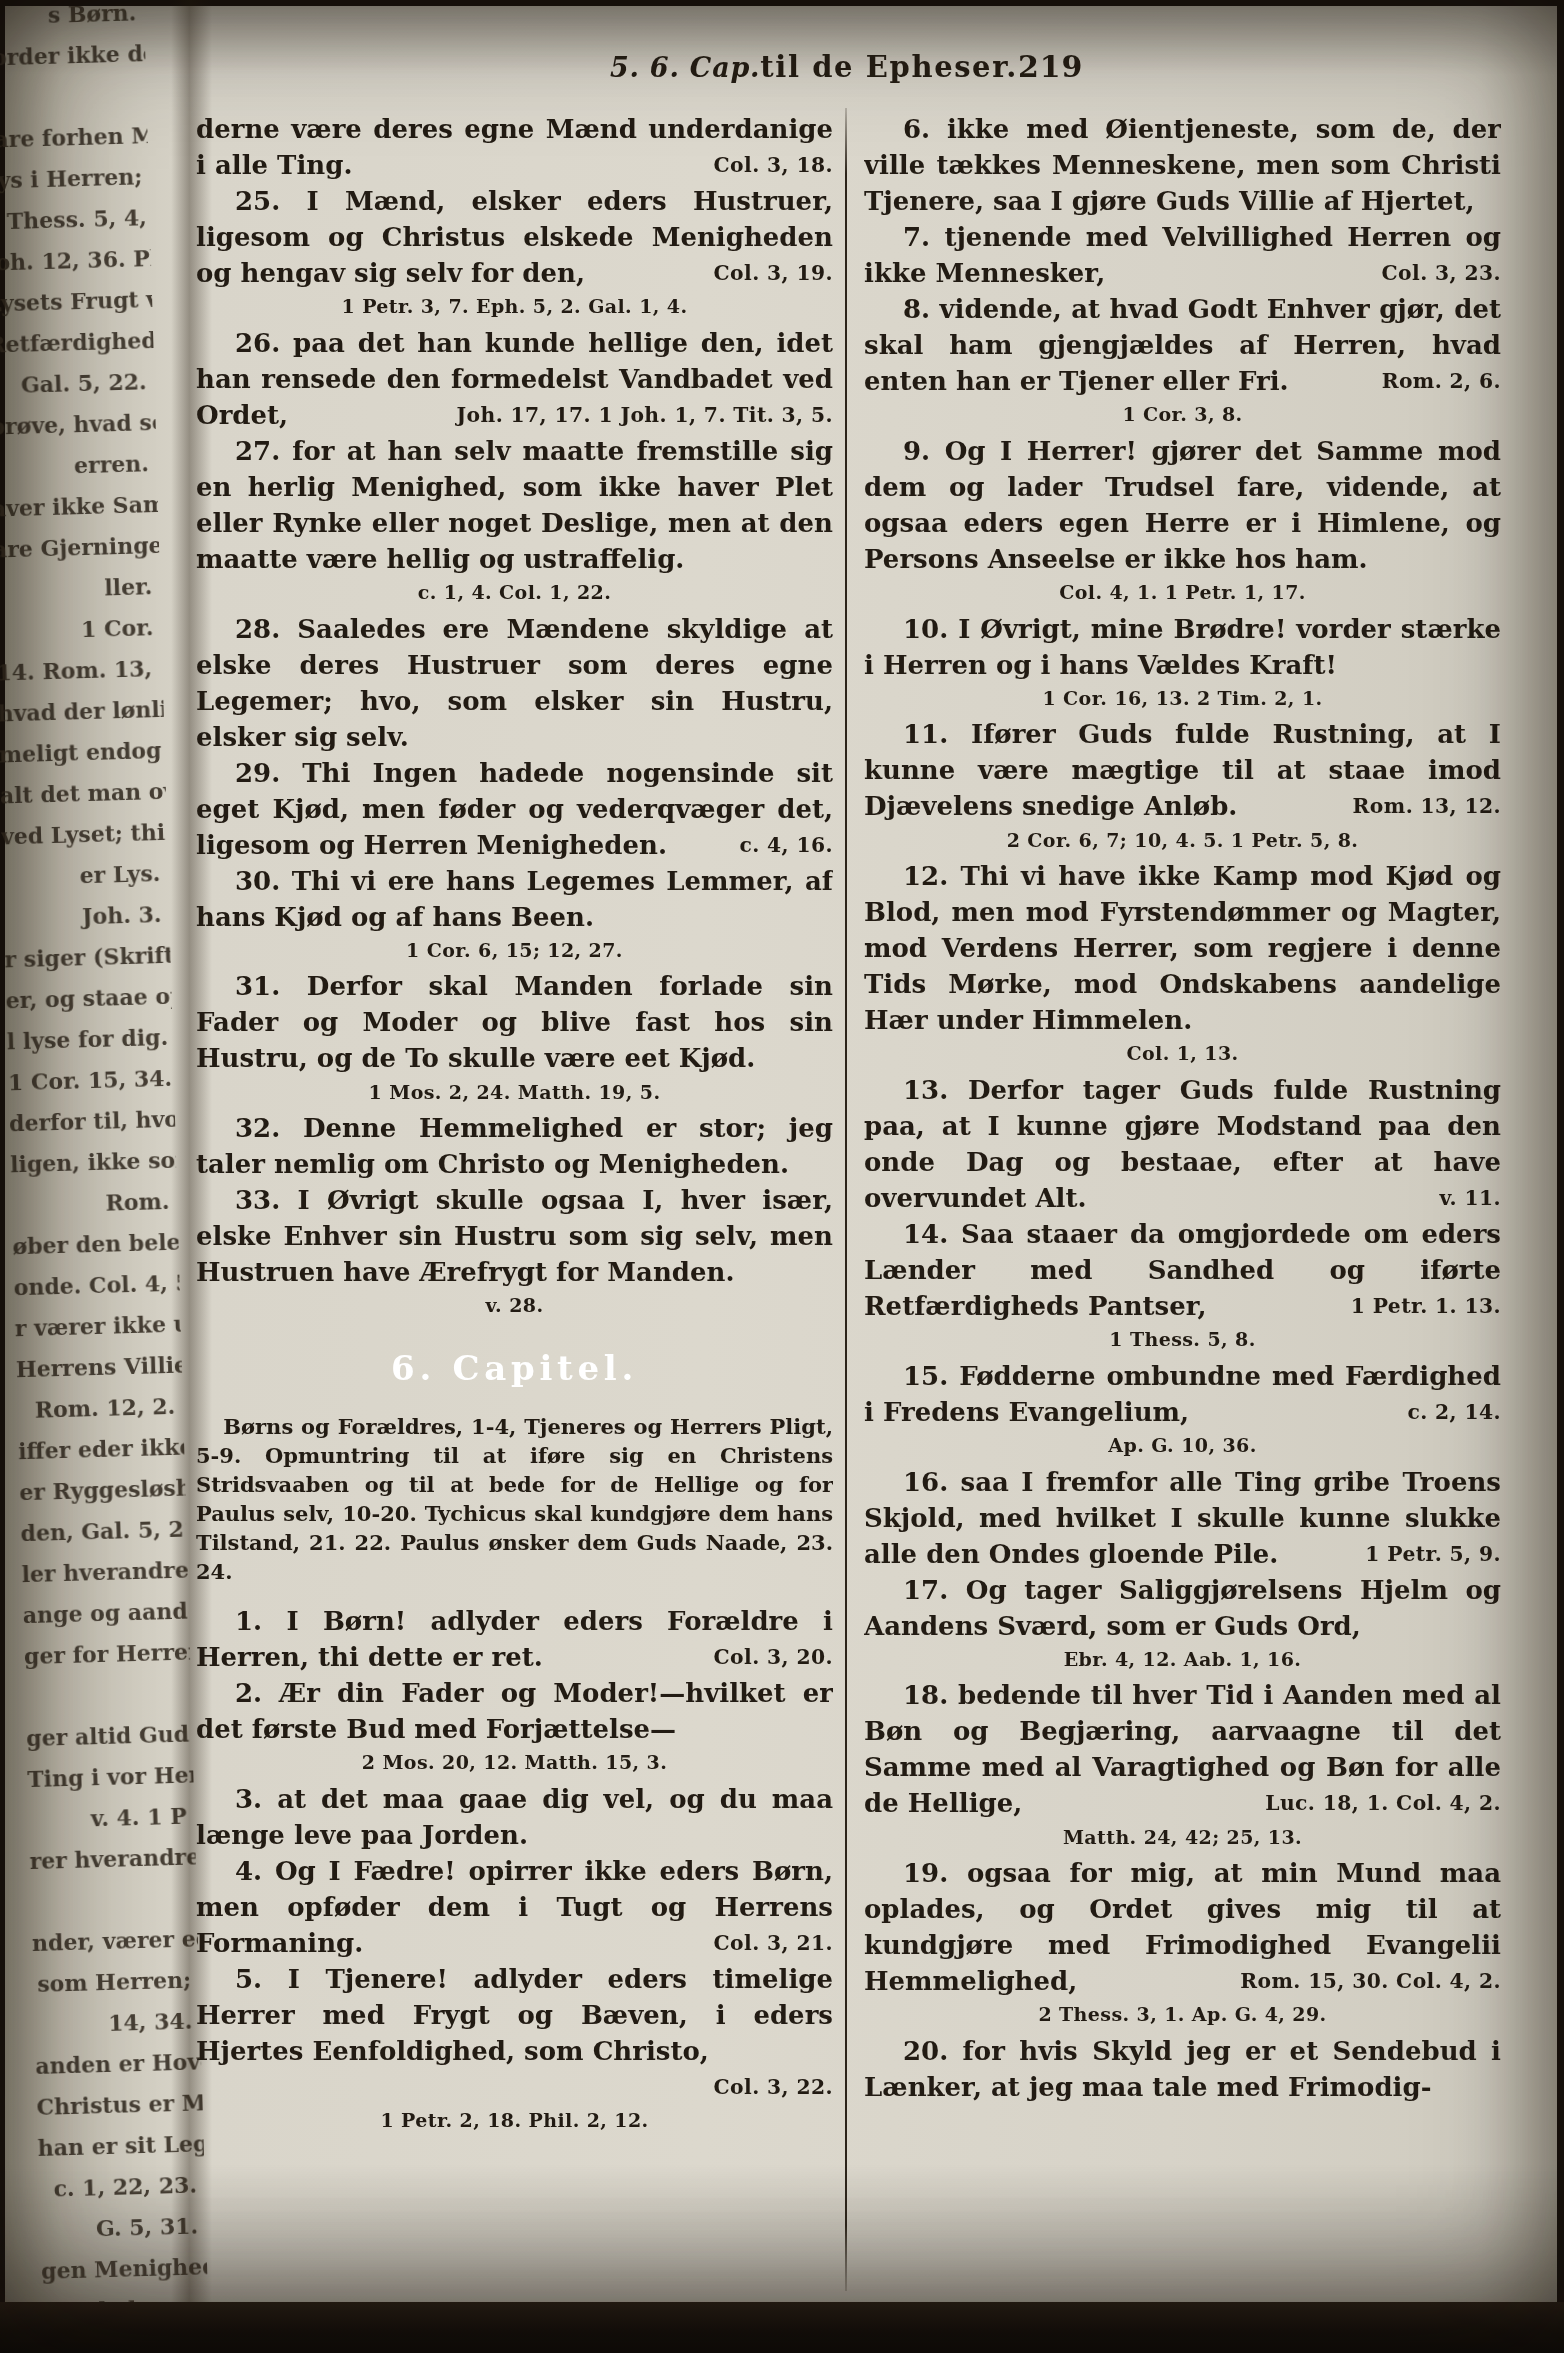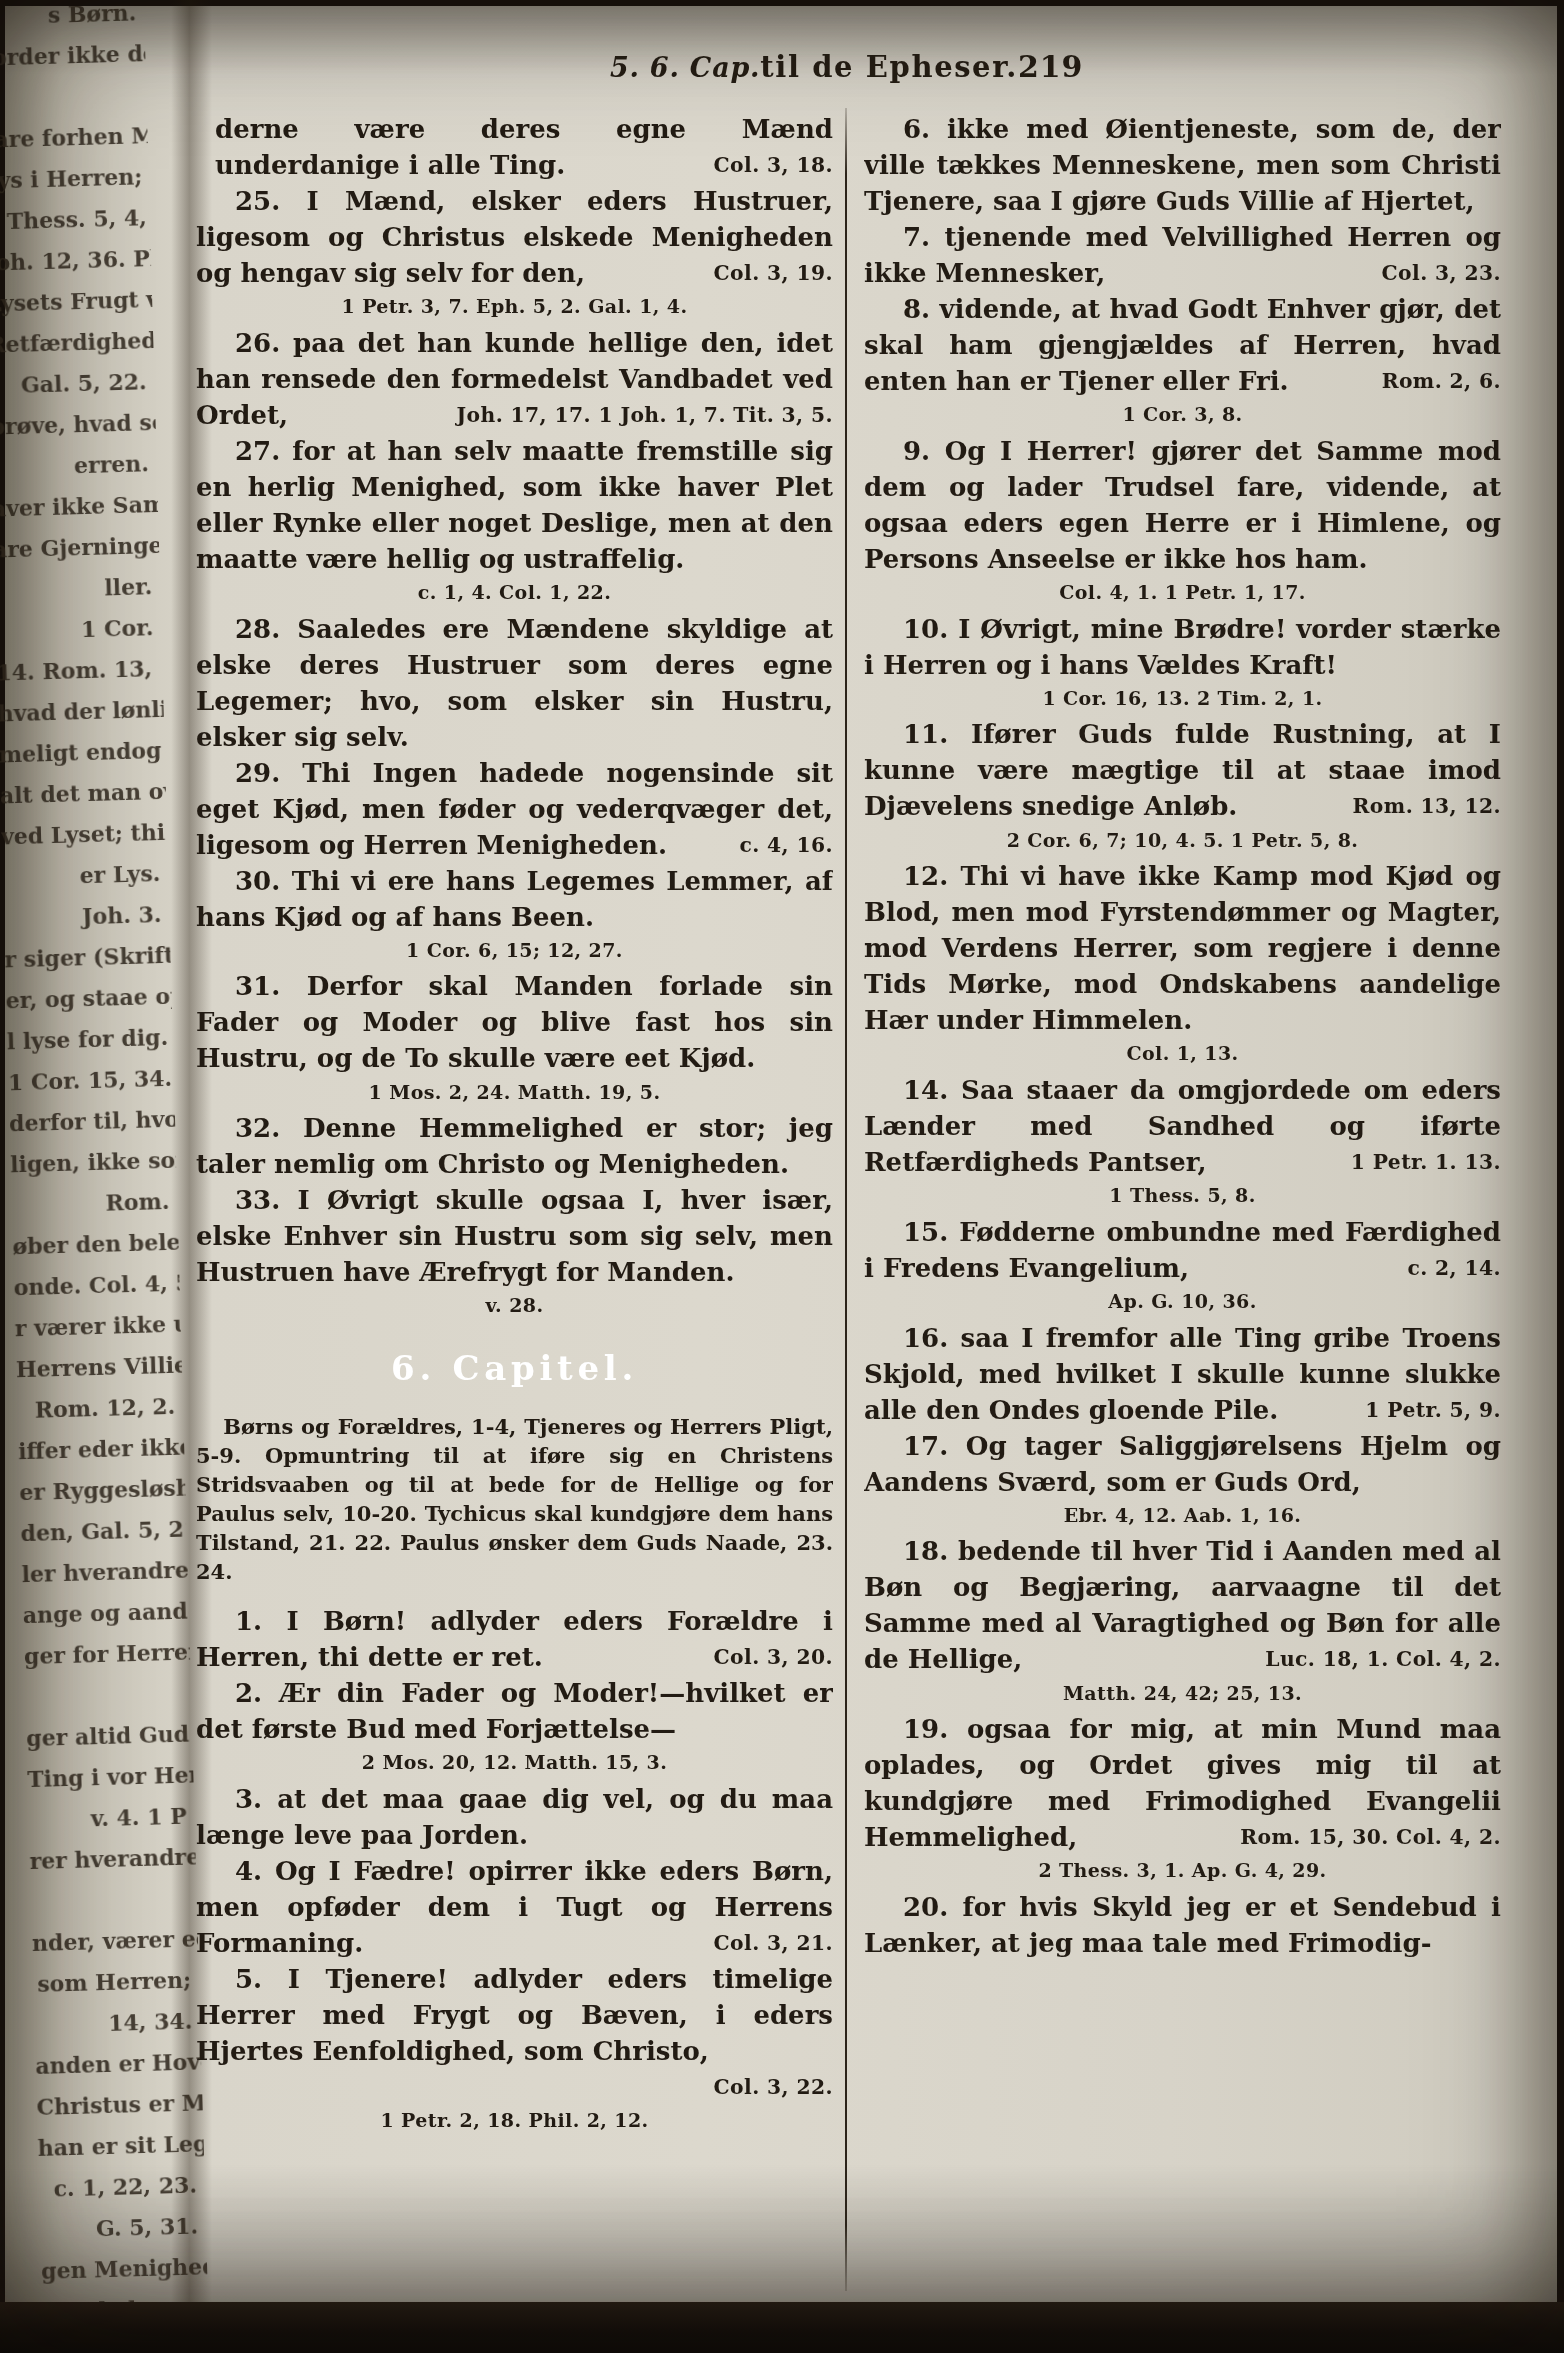--- a/index.html
+++ b/index.html
@@ -56,21 +56,21 @@
   }
   .col{
     position:absolute;top:111px;width:637px;height:2180px;overflow:hidden;
     color:#221b13;font-weight:bold;font-size:26px;line-height:36px;
     text-align:justify;
   }
   .col-left{left:196px;}
   .col-right{left:864px;}
   .col p{margin:0;overflow:hidden;}
   p.verse{text-indent:1.5em;}
-  p.cont{text-indent:0;margin-left:19px;}
+  p.cont{text-indent:0;}
   .vref{float:right;font-size:20.3px;letter-spacing:0.4px;padding-left:11px;}
   p.refline{text-align:center;text-indent:0;font-size:19px;line-height:26px;margin:2.3px 0 5.5px;letter-spacing:0.4px;}
   h2.chapter{
     text-align:center;font-size:34px;line-height:39px;margin:31px 0 23.5px;
     letter-spacing:4.7px;color:#ffffff;font-weight:bold;
   }
   p.summary{font-size:21px;line-height:29px;text-indent:1.3em;margin:0 0 17px;}
   .vignette{
     position:absolute;inset:0;pointer-events:none;
     box-shadow:inset 0 0 141px rgba(15,10,5,.45);
@@ -182,20 +182,21 @@
     <p class="verse"><span>8. vidende, at hvad Godt Enhver gjør, det skal ham gjengjældes af Herren, hvad enten han er Tjener eller Fri. </span><span class="vref">Rom. 2, 6.</span></p>
     <p class="refline">1 Cor. 3, 8.</p>
     <p class="verse"><span>9. Og I Herrer! gjører det Samme mod dem og lader Trudsel fare, vidende, at ogsaa eders egen Herre er i Himlene, og Persons Anseelse er ikke hos ham. </span></p>
     <p class="refline">Col. 4, 1.   1 Petr. 1, 17.</p>
     <p class="verse"><span>10. I Øvrigt, mine Brødre! vorder stærke i Herren og i hans Vældes Kraft! </span></p>
     <p class="refline">1 Cor. 16, 13.   2 Tim. 2, 1.</p>
     <p class="verse"><span>11. Ifører Guds fulde Rustning, at I kunne være mægtige til at staae imod Djævelens snedige Anløb. </span><span class="vref">Rom. 13, 12.</span></p>
     <p class="refline">2 Cor. 6, 7;  10, 4. 5.   1 Petr. 5, 8.</p>
     <p class="verse"><span>12. Thi vi have ikke Kamp mod Kjød og Blod, men mod Fyrstendømmer og Magter, mod Verdens Herrer, som regjere i denne Tids Mørke, mod Ondskabens aandelige Hær under Himmelen. </span></p>
     <p class="refline">Col. 1, 13.</p>
+    <p class="verse"><span>13. Derfor tager Guds fulde Rustning paa, at I kunne gjøre Modstand paa den onde Dag og bestaae, efter at have overvundet Alt. </span><span class="vref">v. 11.</span></p>
     <p class="verse"><span>14. Saa staaer da omgjordede om eders Lænder med Sandhed og iførte Retfærdigheds Pantser, </span><span class="vref">1 Petr. 1. 13.</span></p>
     <p class="refline">1 Thess. 5, 8.</p>
     <p class="verse"><span>15. Fødderne ombundne med Færdighed i Fredens Evangelium, </span><span class="vref">c. 2, 14.</span></p>
     <p class="refline">Ap. G. 10, 36.</p>
     <p class="verse"><span>16. saa I fremfor alle Ting gribe Troens Skjold, med hvilket I skulle kunne slukke alle den Ondes gloende Pile. </span><span class="vref">1 Petr. 5, 9.</span></p>
     <p class="verse"><span>17. Og tager Saliggjørelsens Hjelm og Aandens Sværd, som er Guds Ord, </span></p>
     <p class="refline">Ebr. 4, 12.   Aab. 1, 16.</p>
     <p class="verse"><span>18. bedende til hver Tid i Aanden med al Bøn og Begjæring, aarvaagne til det Samme med al Varagtighed og Bøn for alle de Hellige, </span><span class="vref">Luc. 18, 1. Col. 4, 2.</span></p>
     <p class="refline">Matth. 24, 42;   25, 13.</p>
     <p class="verse"><span>19. ogsaa for mig, at min Mund maa oplades, og Ordet gives mig til at kundgjøre med Frimodighed Evangelii Hemmelighed, </span><span class="vref">Rom. 15, 30. Col. 4, 2.</span></p>

